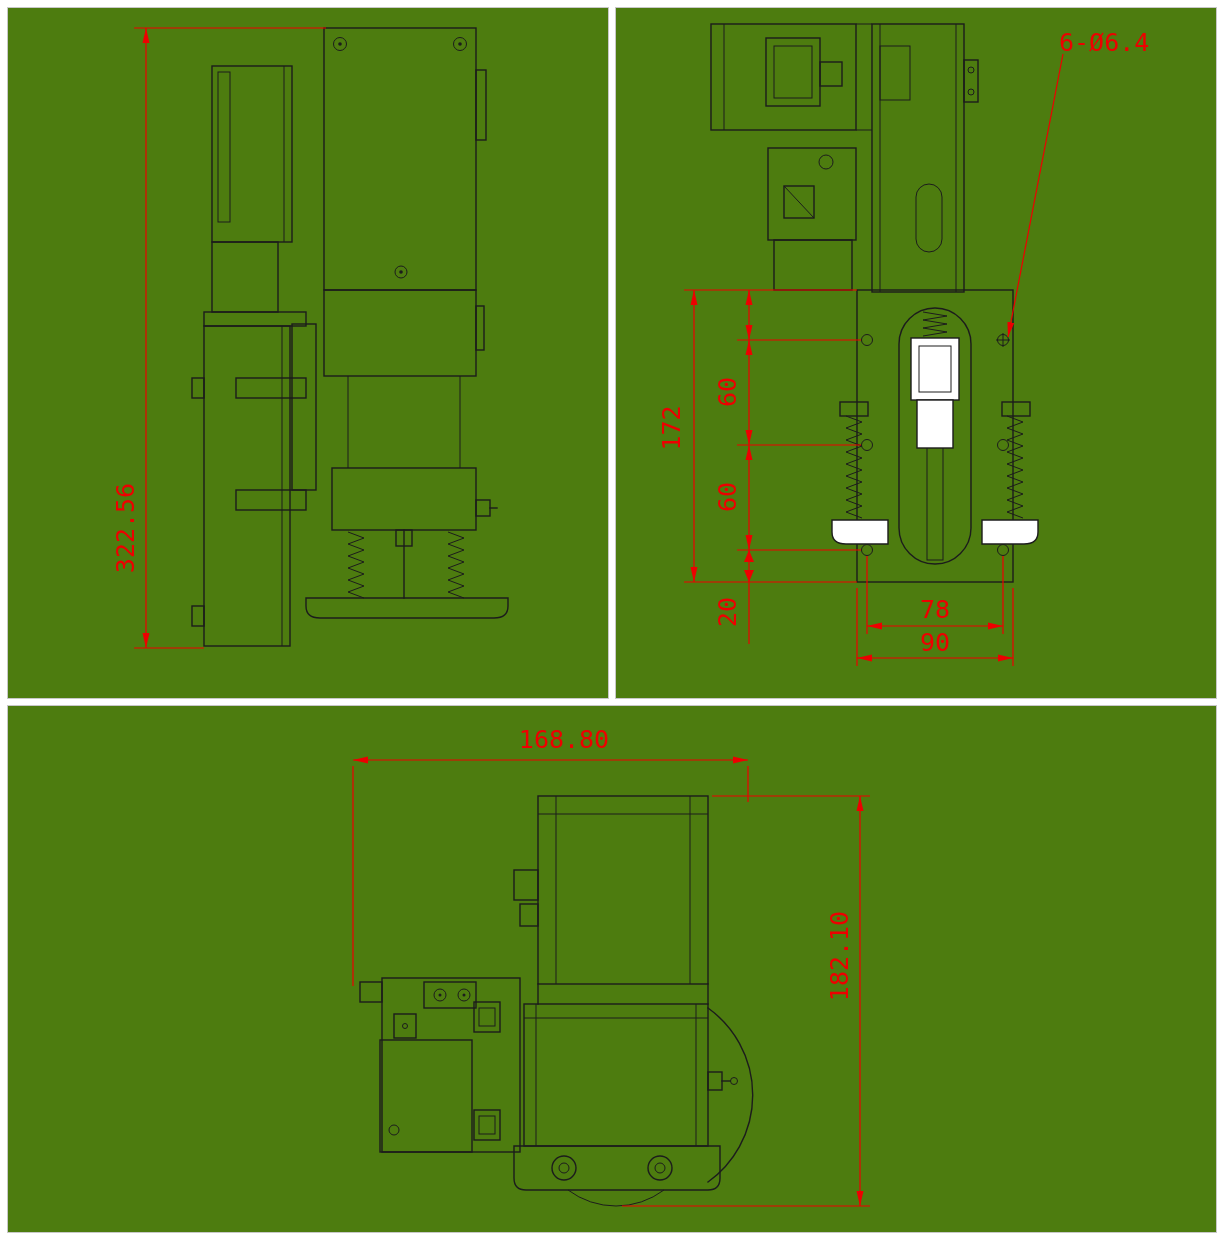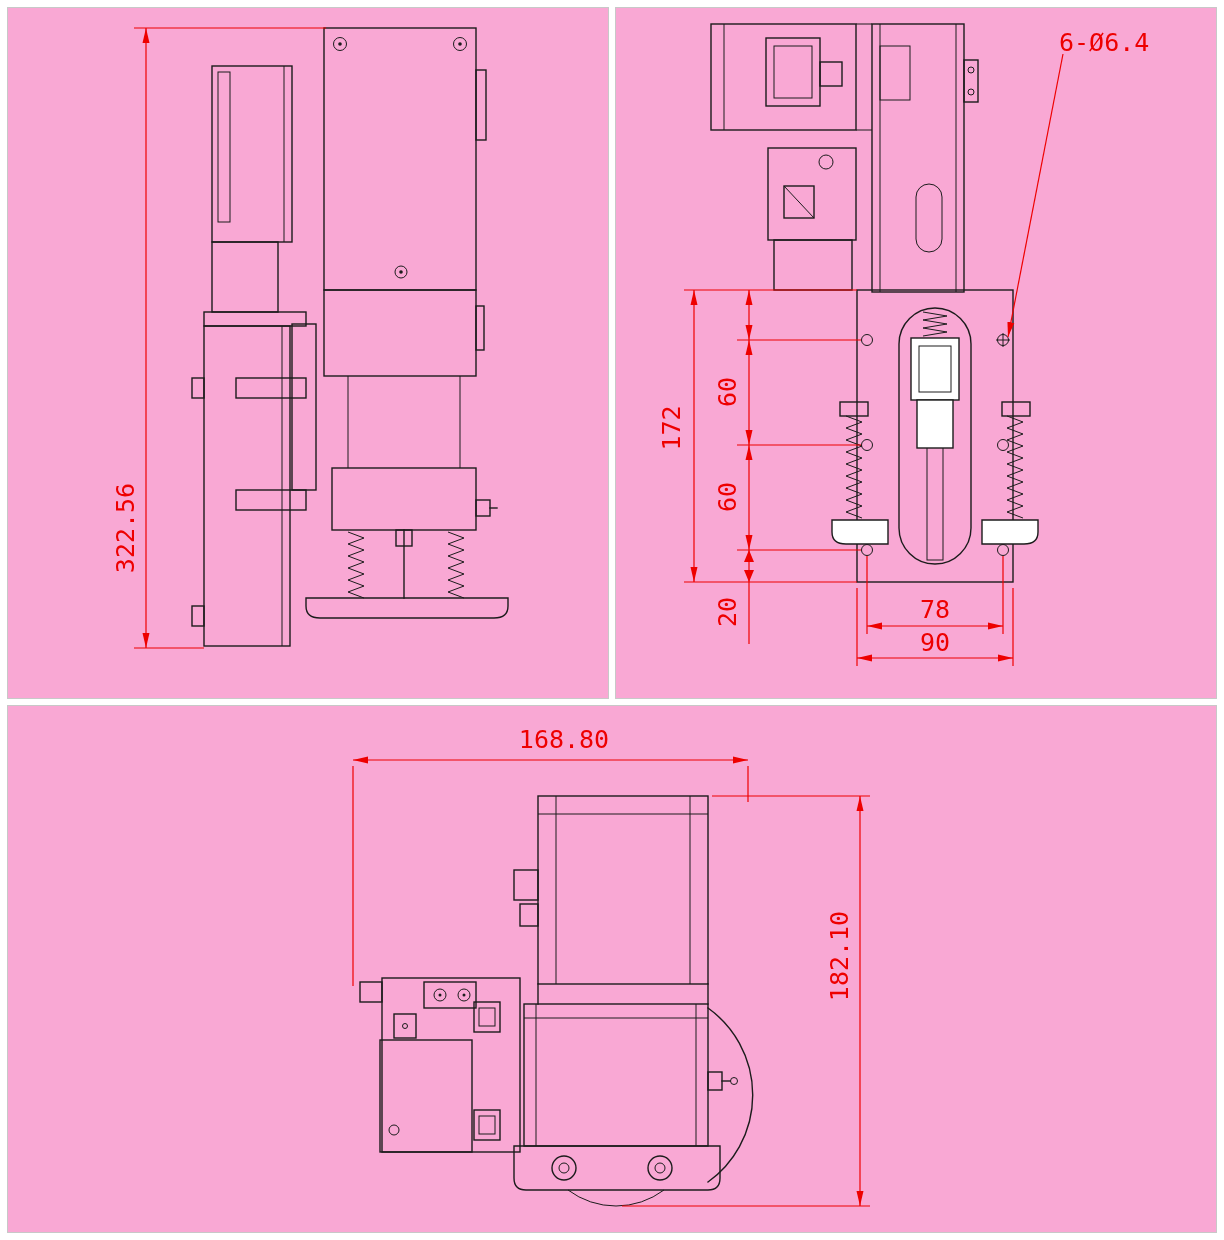--- a/index.html
+++ b/index.html
@@ -1,21 +1,21 @@
 <!DOCTYPE html>
 <html style="--dim: #ee0000; --ink: #1c1c1c; --panel-border: #c8c8c8;"><head>
 <meta charset="utf-8">
 <style>
   html,body{margin:0;padding:0;background:#fff;}
   .sheet{
     width:1224px;height:1240px;box-sizing:border-box;padding:7px;
     display:grid;grid-template-columns:1fr 1fr;grid-template-rows:692px 1fr;gap:6px;
     background:#fff;font-family:"DejaVu Sans Mono", monospace;
   }
-  .panel{border:1px solid var(--panel-border,#c8c8c8);background:#f9a8d4;overflow:hidden;}
+  .panel{border:1px solid var(--panel-border,#c8c8c8);background:#4d7c0f;overflow:hidden;}
   .panel.wide{grid-column:1 / span 2;}
   .panel svg{display:block;width:100%;height:100%;}
   .ink{stroke:var(--ink,#1c1c1c);fill:none;stroke-width:1.4;stroke-linecap:square;}
   .ink-thin{stroke:var(--ink,#1c1c1c);fill:none;stroke-width:1;}
   .white{fill:#ffffff;}
   .dim{stroke:var(--dim,#ee0000);fill:none;stroke-width:1.2;}
   .dimfill{fill:var(--dim,#ee0000);stroke:none;}
   text.dimtext{
     fill:var(--dim,#ee0000);
     font-family:"DejaVu Sans Mono", monospace;

